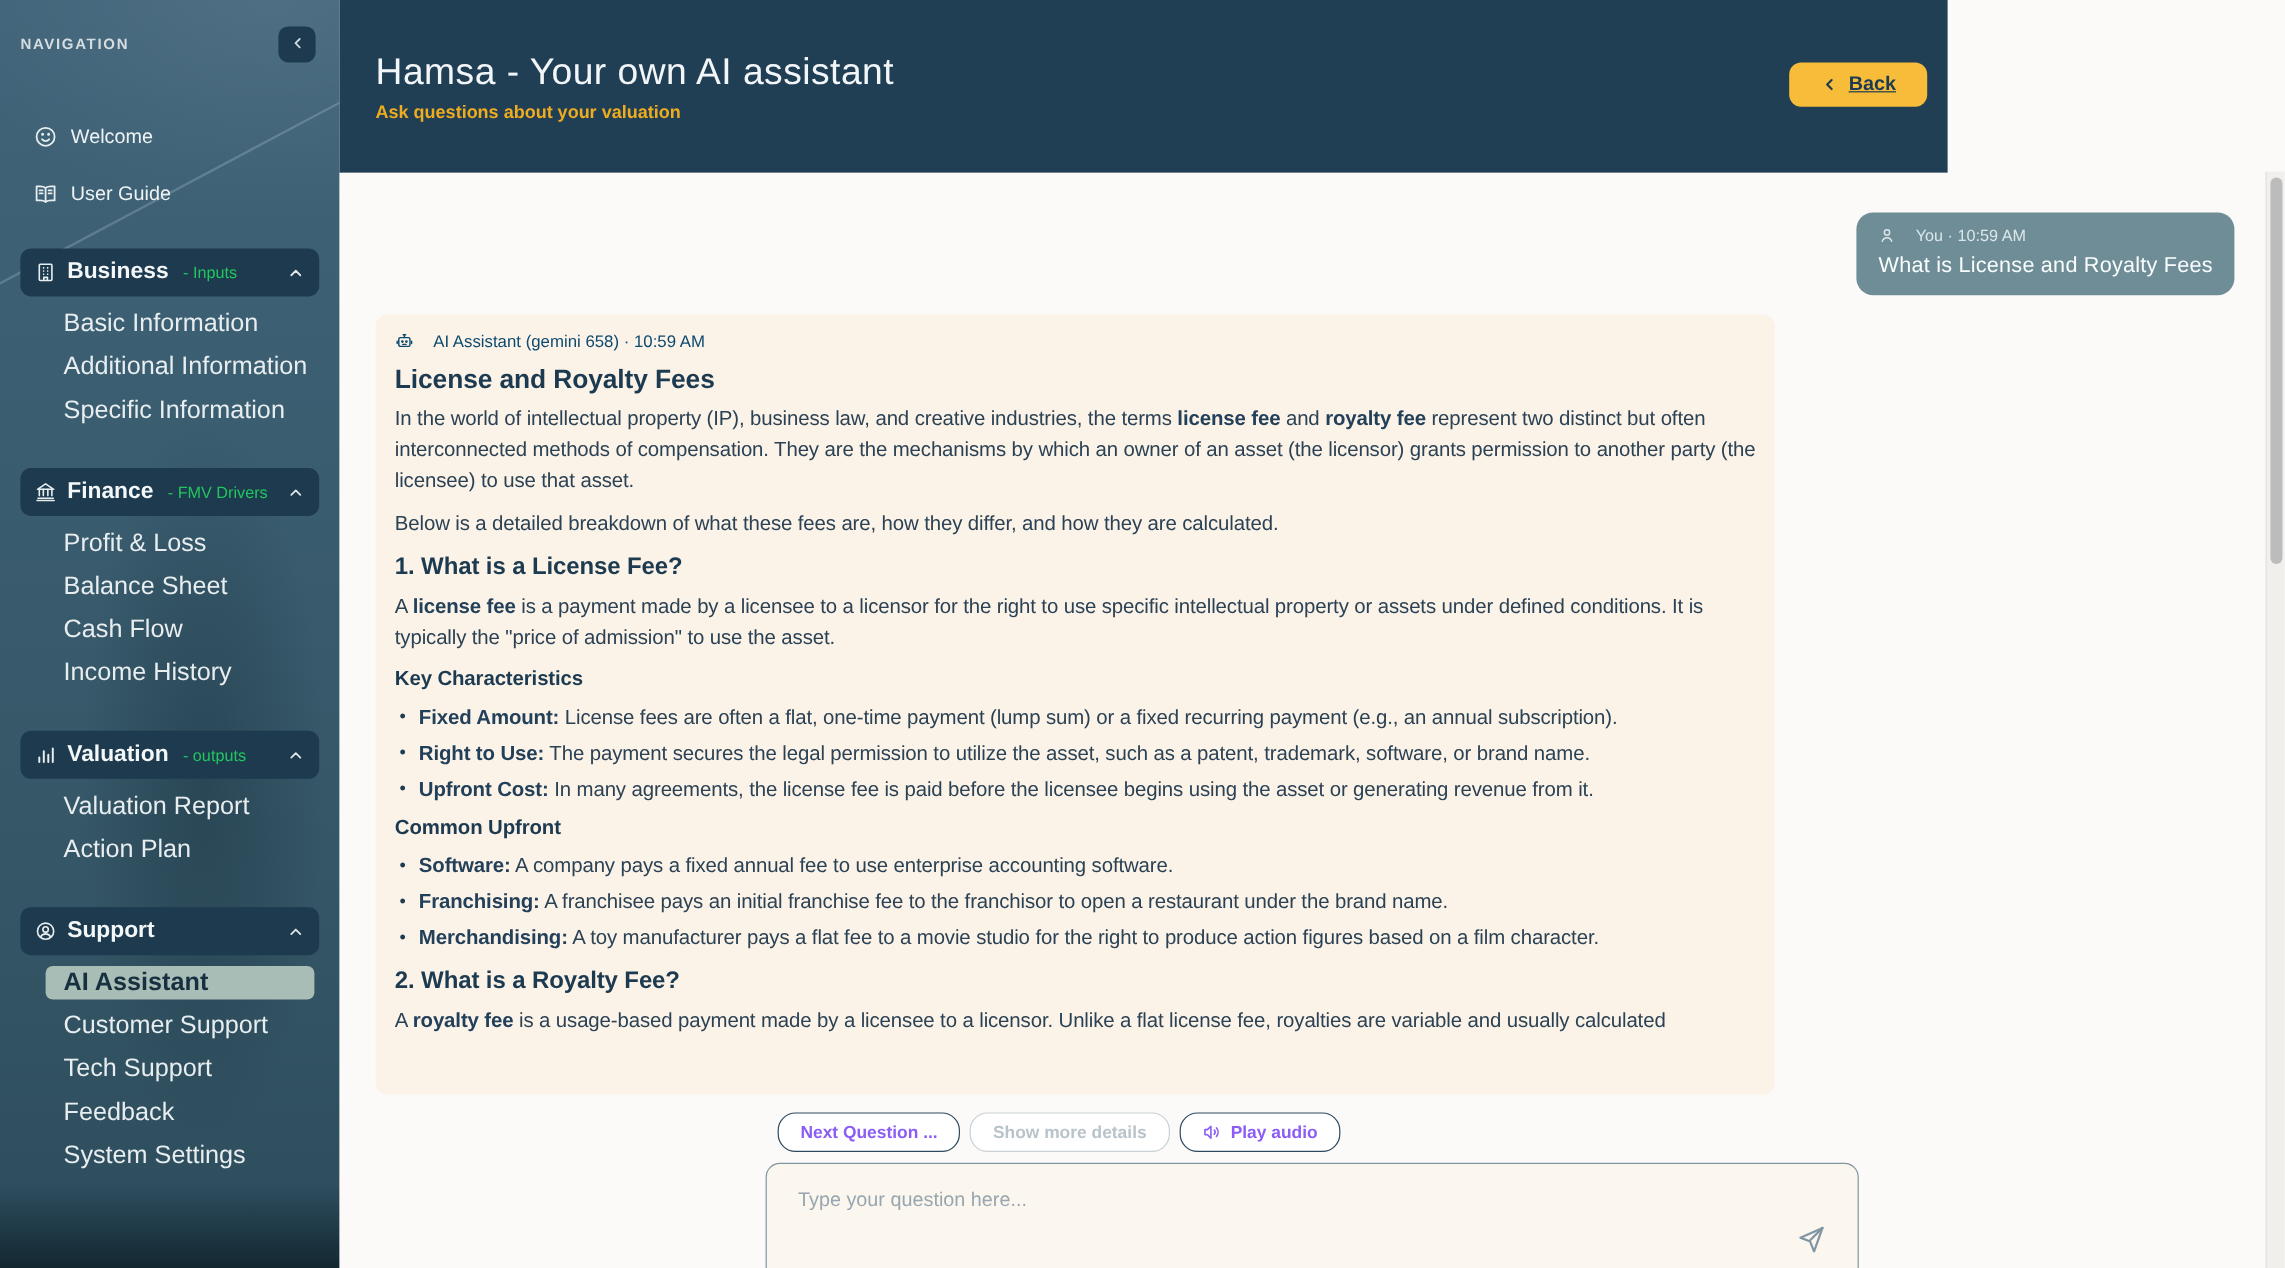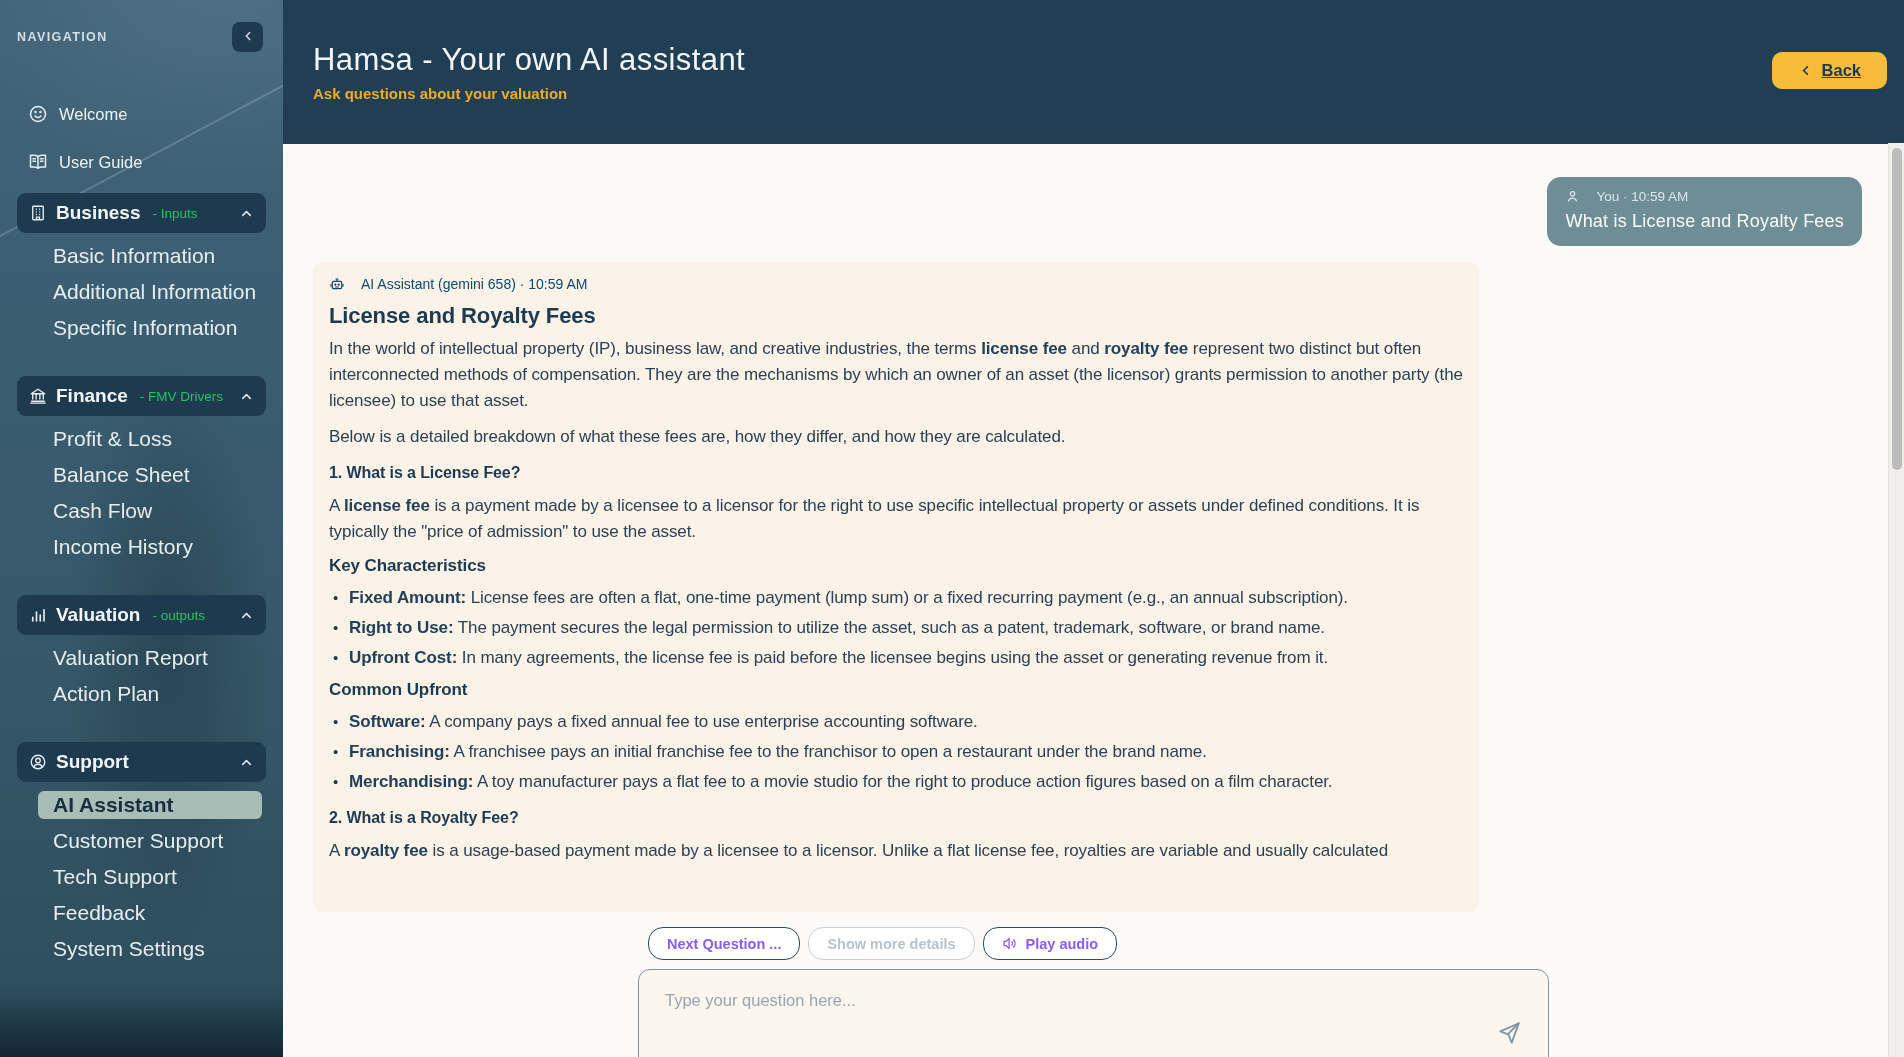--- a/index.html
+++ b/index.html
@@ -21,35 +21,35 @@
   .sb-top { position:relative; z-index:2; display:flex; align-items:center; justify-content:space-between;
     padding:22px 20px 0 17px; }
   .sb-navlabel { font-size:12.5px; font-weight:700; letter-spacing:1.4px; color:#d6dee2; }
   .sb-collapse { width:31px; height:30px; border:none; border-radius:8px; background:#1d3a4f;
     color:#cfdbe0; display:flex; align-items:center; justify-content:center; cursor:pointer; }
   .sb-nav { position:relative; z-index:2; margin-top:38px; }
   .sb-item { display:flex; align-items:center; height:48px; padding-left:28px; gap:11px;
     font-size:16.5px; color:#eef3f4; cursor:pointer; }
   .sb-item .ic { display:flex; width:20px; color:#e7eef0; }
   .sb-group { margin-top:28px; }
-  .sb-group.first { margin-top:7px; }
+  .sb-group.first { margin-top:21px; }
   .sb-group-hd { display:flex; align-items:center; gap:9px; margin:0 17px; height:40px;
     padding:0 12px; border-radius:9px; background:rgba(23,48,66,.92); cursor:pointer; }
   .sb-group-hd .ic { display:flex; width:18px; color:#e7eef0; }
   .g-label { font-size:19px; font-weight:700; color:#f3f7f8; }
   .g-sub { font-size:13.5px; color:#22c55e; margin-left:3px; }
   .g-chev { margin-left:auto; display:flex; color:#dfe7ea; }
   .sb-sub { padding:5px 0 2px; }
   .sb-subitem { display:flex; align-items:center; height:36px; padding-left:53px;
     font-size:21px; color:#e8eef0; cursor:pointer; }
   .sb-subitem.selected { height:28px; margin:4px 21px 4px 38px; padding-left:15px;
     border-radius:6px; background:#a9bdb7; color:#16303f; font-weight:600; }
 
   
-  .header { position:absolute; left:283px; top:0; width:1621px; height:144px; background:#203f55;
+  .header { position:absolute; left:283px; top:0; width:1340px; height:144px; background:#203f55;
     display:flex; align-items:flex-start; justify-content:space-between; padding:0 17px 0 30px; }
   .hd-titles { margin-top:42px; }
   .hd-title { font-size:31px; font-weight:400; letter-spacing:.4px; color:#f3f6f8; }
   .hd-sub { margin-top:7px; font-size:15px; font-weight:700; color:#efac1f; }
   .back-btn { margin-top:52px; height:37px; padding:0 26px; display:flex; align-items:center; gap:9px;
     background:#f6bc3a; color:#1d3a50; border:none; border-radius:10px;
     font-size:16.5px; font-weight:700; cursor:pointer; font-family:inherit;text-decoration:underline; }
   .back-btn .ic { display:flex; }
 
   
@@ -60,21 +60,21 @@
     background:#6f8d96; border-radius:14px; padding:12px 18px 14px; color:#fff; }
   .msg-meta { display:flex; align-items:center; gap:16px; font-size:13.5px; color:rgba(228,238,241,.92); }
   .msg-meta .ic { display:flex; }
   .user-msg .msg-text { margin-top:7px; font-size:18px; letter-spacing:.2px; color:#fafdfd; }
 
   .ai-msg { position:absolute; left:30px; top:118px; width:1166px; height:650px;
     background:#fbf2e8; border-radius:10px; padding:14px 14px 8px 16px; overflow:hidden; }
   .ai-msg .msg-meta { color:#0c4a6e; font-size:14px; margin-bottom:10px; }
   .ai-body { color:#2b4254; font-size:17px; line-height:26px; letter-spacing:-.1px; }
   .ai-body h2 { font-size:22px; line-height:28px; margin:6px 0 6px; color:#1c3a50; }
-  .ai-body h3 { font-size:16px; line-height:25px; margin:10px 0 8px; color:#1c3a50; }
+  .ai-body h3 { font-size:20px; line-height:25px; margin:10px 0 8px; color:#1c3a50; }
   .ai-body h4 { font-size:17px; line-height:22px; margin:8px 0 8px; color:#1c3a50; }
   .ai-body p { margin:0 0 10px; }
   .ai-body strong { font-weight:700; color:#23405a; }
   .ai-body ul { list-style:none; margin:0 0 4px; padding:0 0 0 4px; }
   .ai-body li { position:relative; padding-left:16px; margin-bottom:4px; }
   .ai-body li::before { content:"•"; position:absolute; left:0; top:0; color:#1c3a50; font-size:15px; }
 
   
   .actions { position:absolute; left:365px; top:783px; display:flex; gap:8px; }
   .act-btn { height:33px; padding:0 18px; display:flex; align-items:center; gap:7px;

